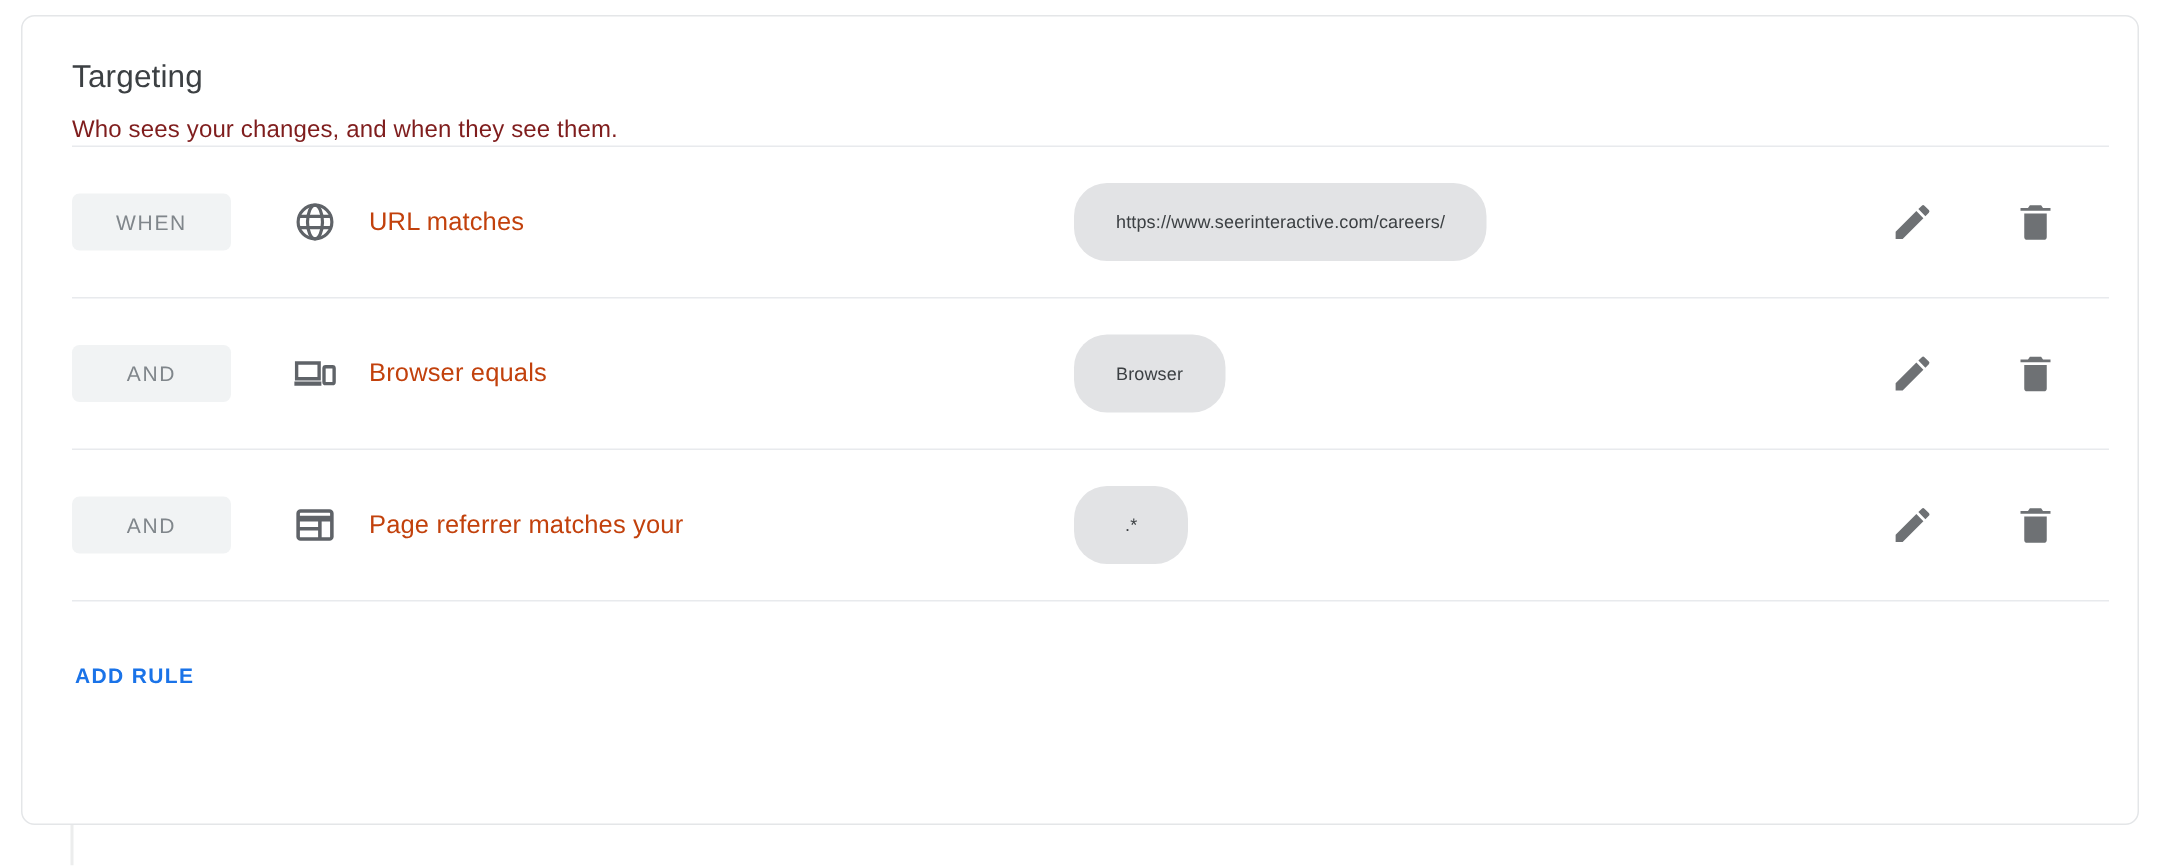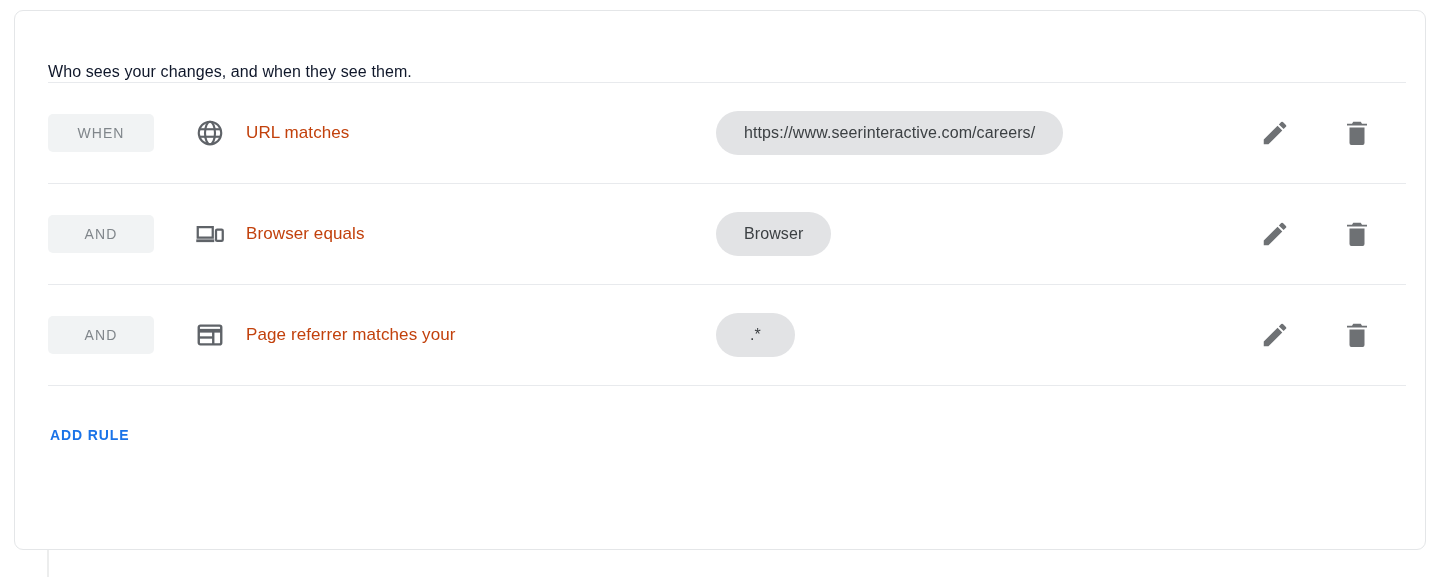--- a/index.html
+++ b/index.html
@@ -38,23 +38,23 @@
 
   .card-title {
     font-size: 21px;
     color: #3c4043;
     font-weight: 400;
     letter-spacing: 0.1px;
     line-height: 26px;
   }
 
   .card-subtitle {
-    margin-top: 23px;
+    margin-top: 12px;
     font-size: 16px;
-    color: #0f172a;
+    color: #7f1d1d;
     font-weight: 400;
     letter-spacing: 0.1px;
     line-height: 20px;
   }
 
   
   .rules {
     padding: 0 19px 0 33px;
   }
 
@@ -111,25 +111,25 @@
   .chip-area {
     flex: 1 1 auto;
     display: flex;
     align-items: center;
   }
 
   .chip {
     display: inline-flex;
     align-items: center;
     justify-content: center;
-    height: 44px;
+    height: 52px;
     padding: 0 28px;
     background: #e2e3e5;
     border-radius: 22px;
-    font-size: 16px;
+    font-size: 12px;
     color: #3c4043;
     letter-spacing: 0.1px;
     white-space: nowrap;
     max-width: 440px;
     overflow: hidden;
     text-overflow: ellipsis;
   }
   .chip.chip-regex { padding: 0 34px; }
 
   .actions {
@@ -185,20 +185,21 @@
   }
 </style>
 </head>
 <body>
 
 <div class="page">
 
   <div class="card">
 
     <div class="card-header">
+      <div class="card-title">Targeting</div>
       <div class="card-subtitle">Who sees your changes, and when they see them.</div>
     </div>
 
     <div class="rules">
 
       <div class="divider"></div>
 
       <div class="rule-row">
         <div class="badge">WHEN</div>
         <span class="rule-icon">

